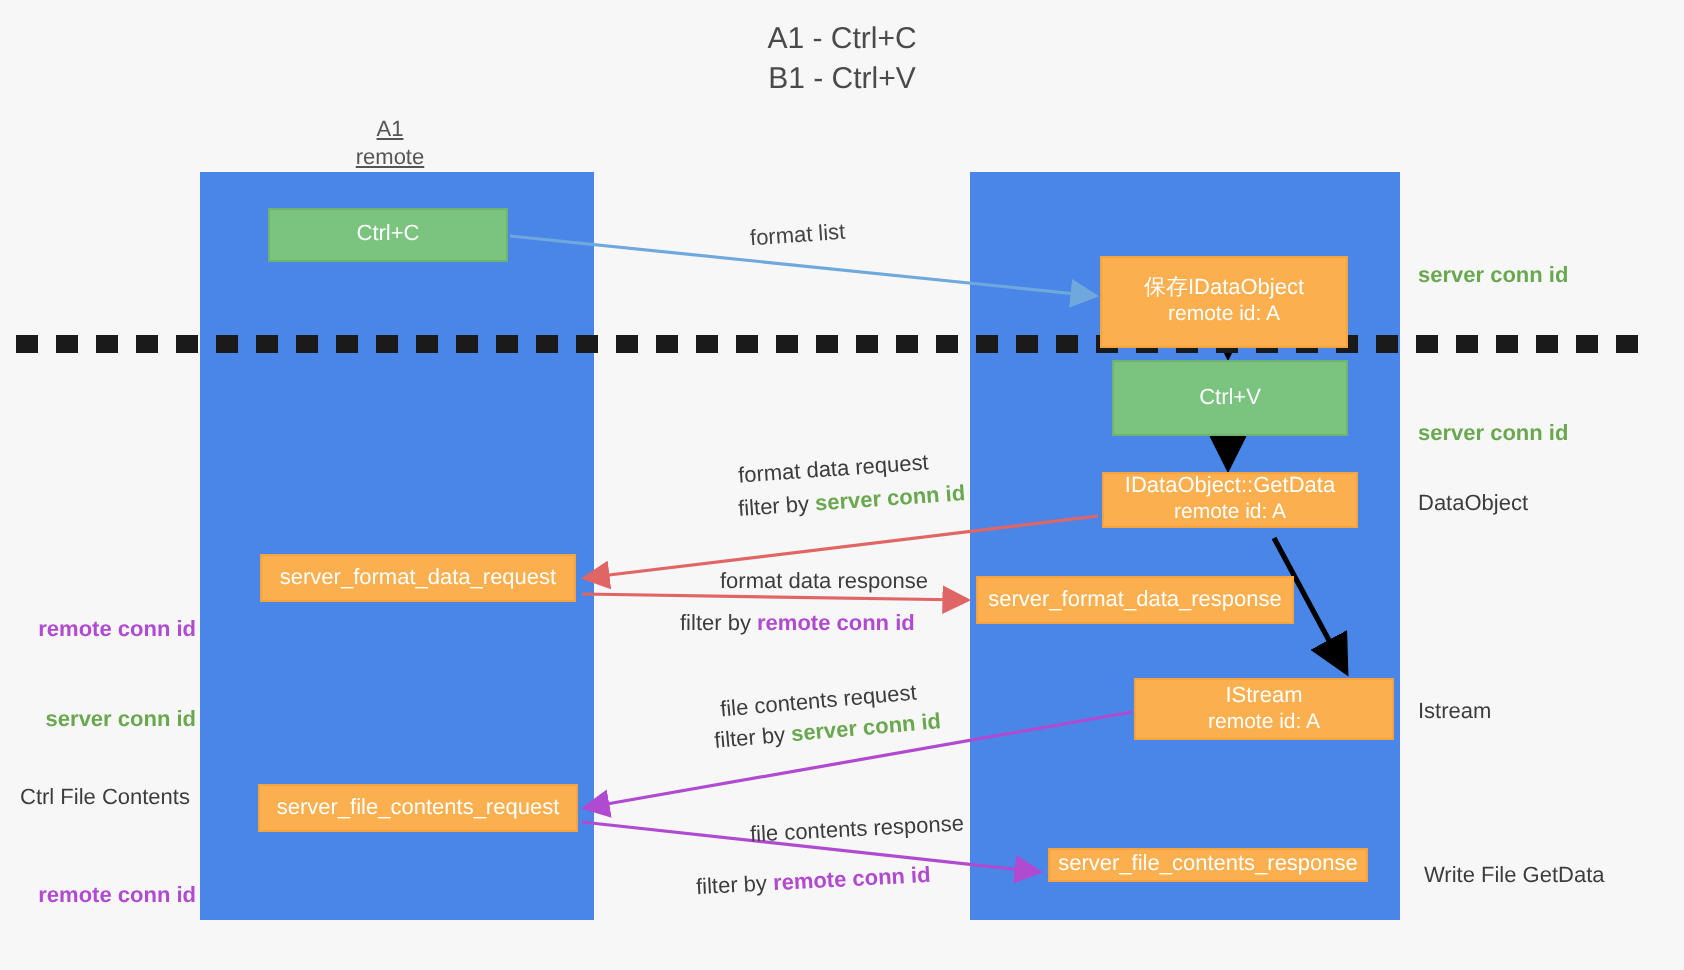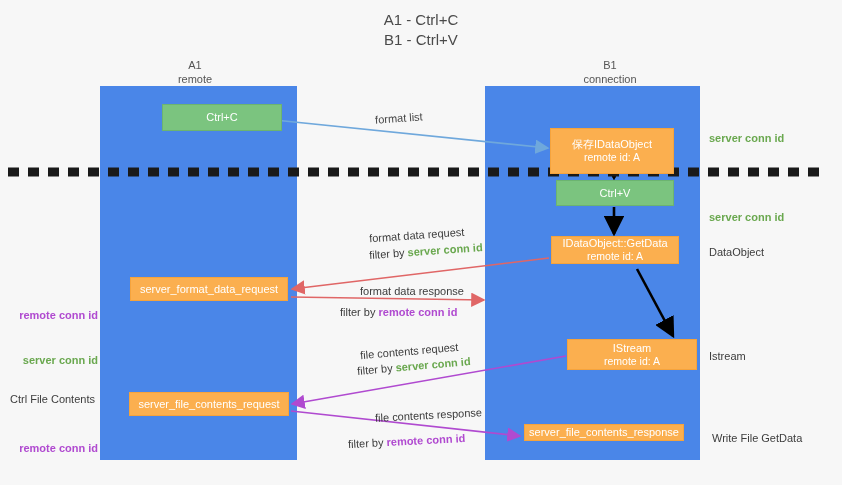--- a/index.html
+++ b/index.html
@@ -21,42 +21,42 @@
     font-size:15px;line-height:20px;
     color:#4a4a4a;
     white-space:pre;
   }
 
   
   .lane-head{
     text-align:center;font-size:11px;line-height:14px;color:#555;
     white-space:pre;
   }
-  #head-a{left:120px;top:58px;width:150px;}
+  #head-a{left:120px;top:58px;width:150px;text-decoration:underline;}
   #head-b{left:520px;top:58px;width:180px;}
 
   
   .lane{background:#4a86e8;}
   #lane-a{left:100px;top:86px;width:197px;height:374px;}
   #lane-b{left:485px;top:86px;width:215px;height:374px;}
 
   
   .box{
     box-sizing:border-box;
     display:flex;flex-direction:column;align-items:center;justify-content:center;
     color:#ffffff;font-size:11px;line-height:13px;
     text-align:center;
     padding:2px 4px;
   }
   .box .l2{font-size:10.5px;}
   .green{background:#7bc47f;border:1px solid #6cb470;}
   .orange{background:#fbaf4f;border:1px solid #f5a33c;}
 
-  #box-ctrlc{left:134px;top:104px;width:120px;height:27px;margin-left:28px;}
-  #box-ctrlv{left:556px;top:180px;width:118px;height:26px;}
+  #box-ctrlc{left:134px;top:104px;width:120px;height:27px;}
+  #box-ctrlv{left:556px;top:180px;width:118px;height:38px;}
   #box-idataobject{left:550px;top:128px;width:124px;height:46px;}
   #box-getdata{left:551px;top:236px;width:128px;height:28px;}
   #box-istream{left:567px;top:339px;width:130px;height:31px;}
   #box-sfdreq{left:130px;top:277px;width:158px;height:24px;}
   #box-sfdres{left:488px;top:288px;width:159px;height:24px;}
   #box-sfcreq{left:129px;top:392px;width:160px;height:24px;}
   #box-sfcres{left:524px;top:424px;width:160px;height:17px;}
 
   
   .ann{font-size:11px;line-height:15px;white-space:pre;}
@@ -91,22 +91,20 @@
 </head>
 <body>
 
 <div class="stage">
 
   <div class="abs" id="title">A1 - Ctrl+C
 B1 - Ctrl+V</div>
 
   <div class="abs lane-head" id="head-a">A1
 remote</div>
-  <div class="abs lane-head" id="head-b">B1
-connection</div>
 
   <div class="abs lane" id="lane-a"></div>
   <div class="abs lane" id="lane-b"></div>
 
   <svg class="overlay">
     <defs>
       <marker id="ah-blue" markerWidth="9" markerHeight="9" refX="8" refY="4.5" orient="auto">
         <path d="M0,0 L9,4.5 L0,9 z" fill="#6fa8dc"></path>
       </marker>
       <marker id="ah-red" markerWidth="9" markerHeight="9" refX="8" refY="4.5" orient="auto">
@@ -159,20 +157,23 @@
 
   <div class="abs box orange" id="box-istream">
     <span>IStream</span>
     <span class="l2">remote id: A</span>
   </div>
 
   <div class="abs box orange" id="box-sfdreq">
     <span>server_format_data_request</span>
   </div>
 
+  <div class="abs box orange" id="box-sfdres">
+    <span>server_format_data_response</span>
+  </div>
 
   <div class="abs box orange" id="box-sfcreq">
     <span>server_file_contents_request</span>
   </div>
 
   <div class="abs box orange" id="box-sfcres">
     <span>server_file_contents_response</span>
   </div>
 
   <div class="abs mid" id="mid-formatlist">format list</div>

